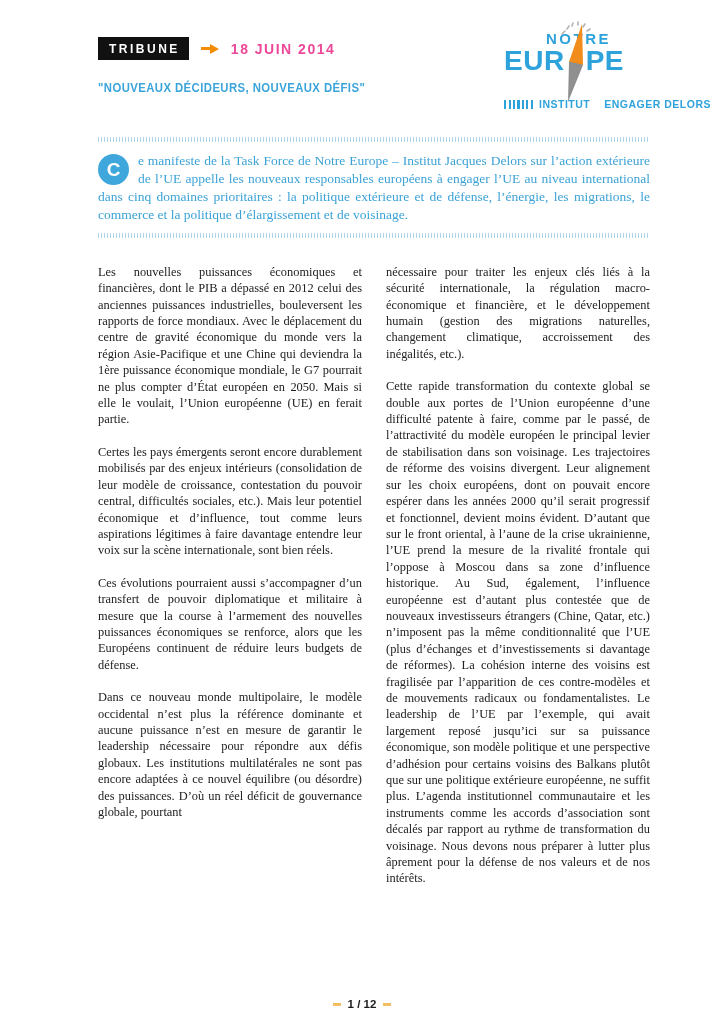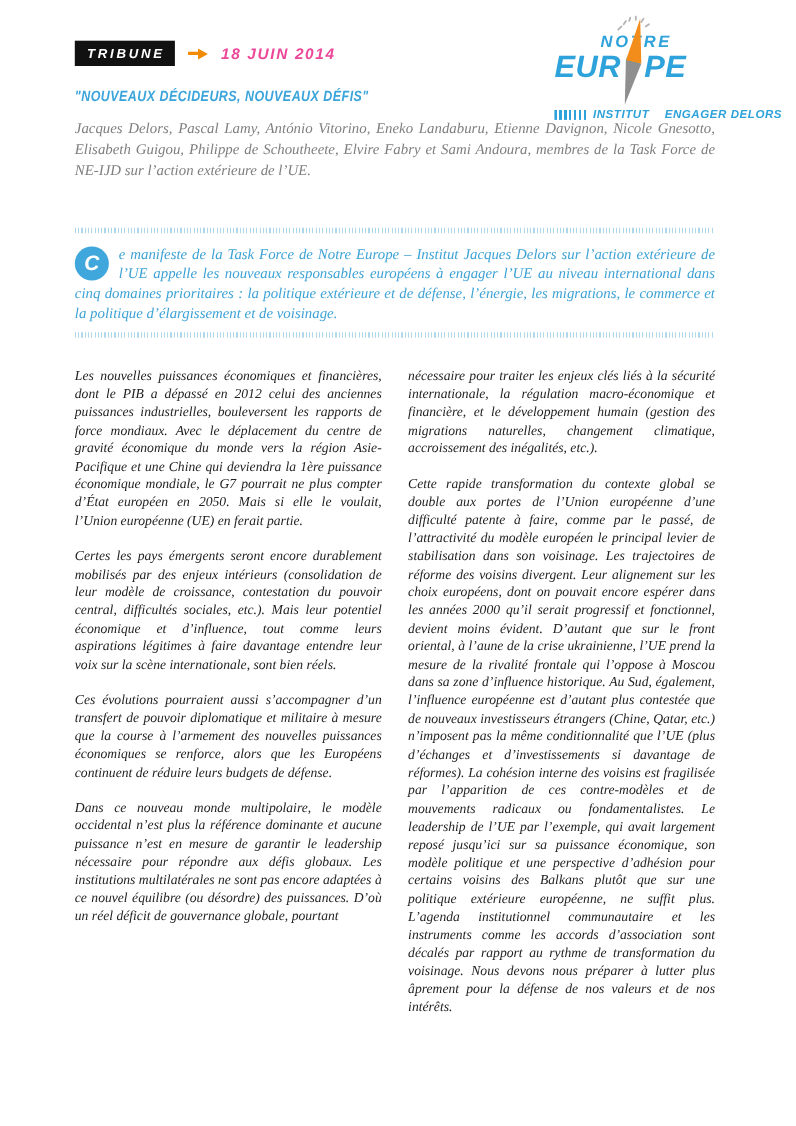--- a/index.html
+++ b/index.html
@@ -1,21 +1,21 @@
 <!DOCTYPE html>
 <html lang="fr"><head>
 <meta charset="utf-8">
 <style>
   html,body { margin:0; padding:0; background:#e9e9e9; }
   .page {
     position:relative; width:724px; height:1024px; margin:0 auto;
     background:#ffffff; overflow:hidden;
     font-family:"Liberation Serif", serif; color:#212121;
   }
-  .content { padding:0 74px 0 68px; position:relative;font-style:italic; }
+  .content { padding:0 74px 0 98px; position:relative; }
 
   
   .cond { display:inline-block; transform:scaleX(0.84); transform-origin:0 50%; white-space:nowrap; }
 
   
   .header-row { padding-top:37px; display:flex; align-items:center; gap:12px; }
   .badge {
     background:#111111; color:#ffffff;
     font-family:"Liberation Sans", sans-serif; font-weight:700;
     font-size:12px; letter-spacing:2.5px; padding:5px 9px 4px 11px;
@@ -28,21 +28,21 @@
     font-size:14px; color:#ec4899; letter-spacing:1.5px;
   }
 
   .series { margin-top:20px; font-family:"Liberation Sans", sans-serif; font-weight:700; font-size:13.5px; color:#3AA4DB; letter-spacing:0.5px; }
   .title { margin:7px 0 0; font-family:"Liberation Sans", sans-serif; font-weight:700; font-size:35px; line-height:1.06; color:#1B1B1B; }
   .authors { margin:13px 0 0; font-size:13.5px; color:#7E7E7E; text-align:justify; line-height:1.4; }
 
   
   .logo { position:absolute; top:30px; right:24px; width:196px; height:80px; font-family:"Liberation Sans", sans-serif; color:#2EA2DA; }
   .logo-notre { position:absolute; top:0; left:42px; font-weight:700; font-size:15px; letter-spacing:2.5px; }
-  .logo-europe { position:absolute; top:15px; left:0; display:flex; align-items:flex-start; font-weight:700; font-size:28px; letter-spacing:0.5px; }
+  .logo-europe { position:absolute; top:15px; left:0; display:flex; align-items:center; font-weight:700; font-size:28px; letter-spacing:0.5px; }
   .logo-dot { position:relative; z-index:0; width:13px; height:13px; border-radius:50%; background:#2EA2DA; margin:4px 4px 0; }
   .logo-needle { position:absolute; left:50%; top:50%; width:34px; height:84px; transform:translate(-50%,-50%); z-index:-1; }
   .logo-inst { position:absolute; bottom:0; left:0; display:flex; align-items:center; font-weight:700; font-size:10.5px; letter-spacing:0.5px; white-space:nowrap; }
   .logo-ticks { width:29px; height:9px; margin-right:6px; background:repeating-linear-gradient(90deg,#2EA2DA 0,#2EA2DA 2px,transparent 2px,transparent 4.5px); }
   .inst-gap { width:14px; }
 
   
   .divider { height:5px; background:repeating-linear-gradient(90deg,#AFD7EC 0,#AFD7EC 1px,transparent 1px,transparent 3px); }
   .divider.first { margin-top:42px; }
   .abstract { margin:10px 0 9px; color:#3CA2D6; font-size:13.5px; line-height:1.33; text-align:justify; }
@@ -107,21 +107,20 @@
         <span class="inst-gap"></span>
         <span>ENGAGER DELORS</span>
       </span>
     </div>
 
     <div class="series">
       <span class="cond">"NOUVEAUX DÉCIDEURS, NOUVEAUX DÉFIS"</span>
     </div>
 
 
-    <p class="authors">Jacques Delors, Pascal Lamy, António Vitorino, Eneko Landaburu, Etienne Davignon, Nicole Gnesotto, Elisabeth Guigou, Philippe de Schoutheete, Elvire Fabry et Sami Andoura, membres de la Task Force de NE-IJD sur l’action extérieure de l’UE.</p>
 
     <div class="divider first"></div>
 
     <div class="abstract">
       <span class="dropcap">C</span>
       <span>e manifeste de la Task Force de Notre Europe – Institut Jacques Delors sur l’action extérieure de l’UE appelle les nouveaux responsables européens à engager l’UE au niveau international dans cinq domaines prioritaires : la politique extérieure et de défense, l’énergie, les migrations, le commerce et la politique d’élargissement et de voisinage.</span>
     </div>
 
     <div class="divider"></div>
 
@@ -133,13 +132,18 @@
         <p>Dans ce nouveau monde multipolaire, le modèle occidental n’est plus la référence dominante et aucune puissance n’est en mesure de garantir le leadership nécessaire pour répondre aux défis globaux. Les institutions multilatérales ne sont pas encore adaptées à ce nouvel équilibre (ou désordre) des puissances. D’où un réel déficit de gouvernance globale, pourtant</p>
       </div>
       <div class="col">
         <p>nécessaire pour traiter les enjeux clés liés à la sécurité internationale, la régulation macro-économique et financière, et le développement humain (gestion des migrations naturelles, changement climatique, accroissement des inégalités, etc.).</p>
         <p>Cette rapide transformation du contexte global se double aux portes de l’Union européenne d’une difficulté patente à faire, comme par le passé, de l’attractivité du modèle européen le principal levier de stabilisation dans son voisinage. Les trajectoires de réforme des voisins divergent. Leur alignement sur les choix européens, dont on pouvait encore espérer dans les années 2000 qu’il serait progressif et fonctionnel, devient moins évident. D’autant que sur le front oriental, à l’aune de la crise ukrainienne, l’UE prend la mesure de la rivalité frontale qui l’oppose à Moscou dans sa zone d’influence historique. Au Sud, également, l’influence européenne est d’autant plus contestée que de nouveaux investisseurs étrangers (Chine, Qatar, etc.) n’imposent pas la même conditionnalité que l’UE (plus d’échanges et d’investissements si davantage de réformes). La cohésion interne des voisins est fragilisée par l’apparition de ces contre-modèles et de mouvements radicaux ou fondamentalistes. Le leadership de l’UE par l’exemple, qui avait largement reposé jusqu’ici sur sa puissance économique, son modèle politique et une perspective d’adhésion pour certains voisins des Balkans plutôt que sur une politique extérieure européenne, ne suffit plus. L’agenda institutionnel communautaire et les instruments comme les accords d’association sont décalés par rapport au rythme de transformation du voisinage. Nous devons nous préparer à lutter plus âprement pour la défense de nos valeurs et de nos intérêts.</p>
       </div>
     </div>
 
   </div>
 
+  <div class="footer">
+    <span class="fdash"></span>
+    <span>1 / 12</span>
+    <span class="fdash"></span>
+  </div>
 </div>
 
 </body></html>

